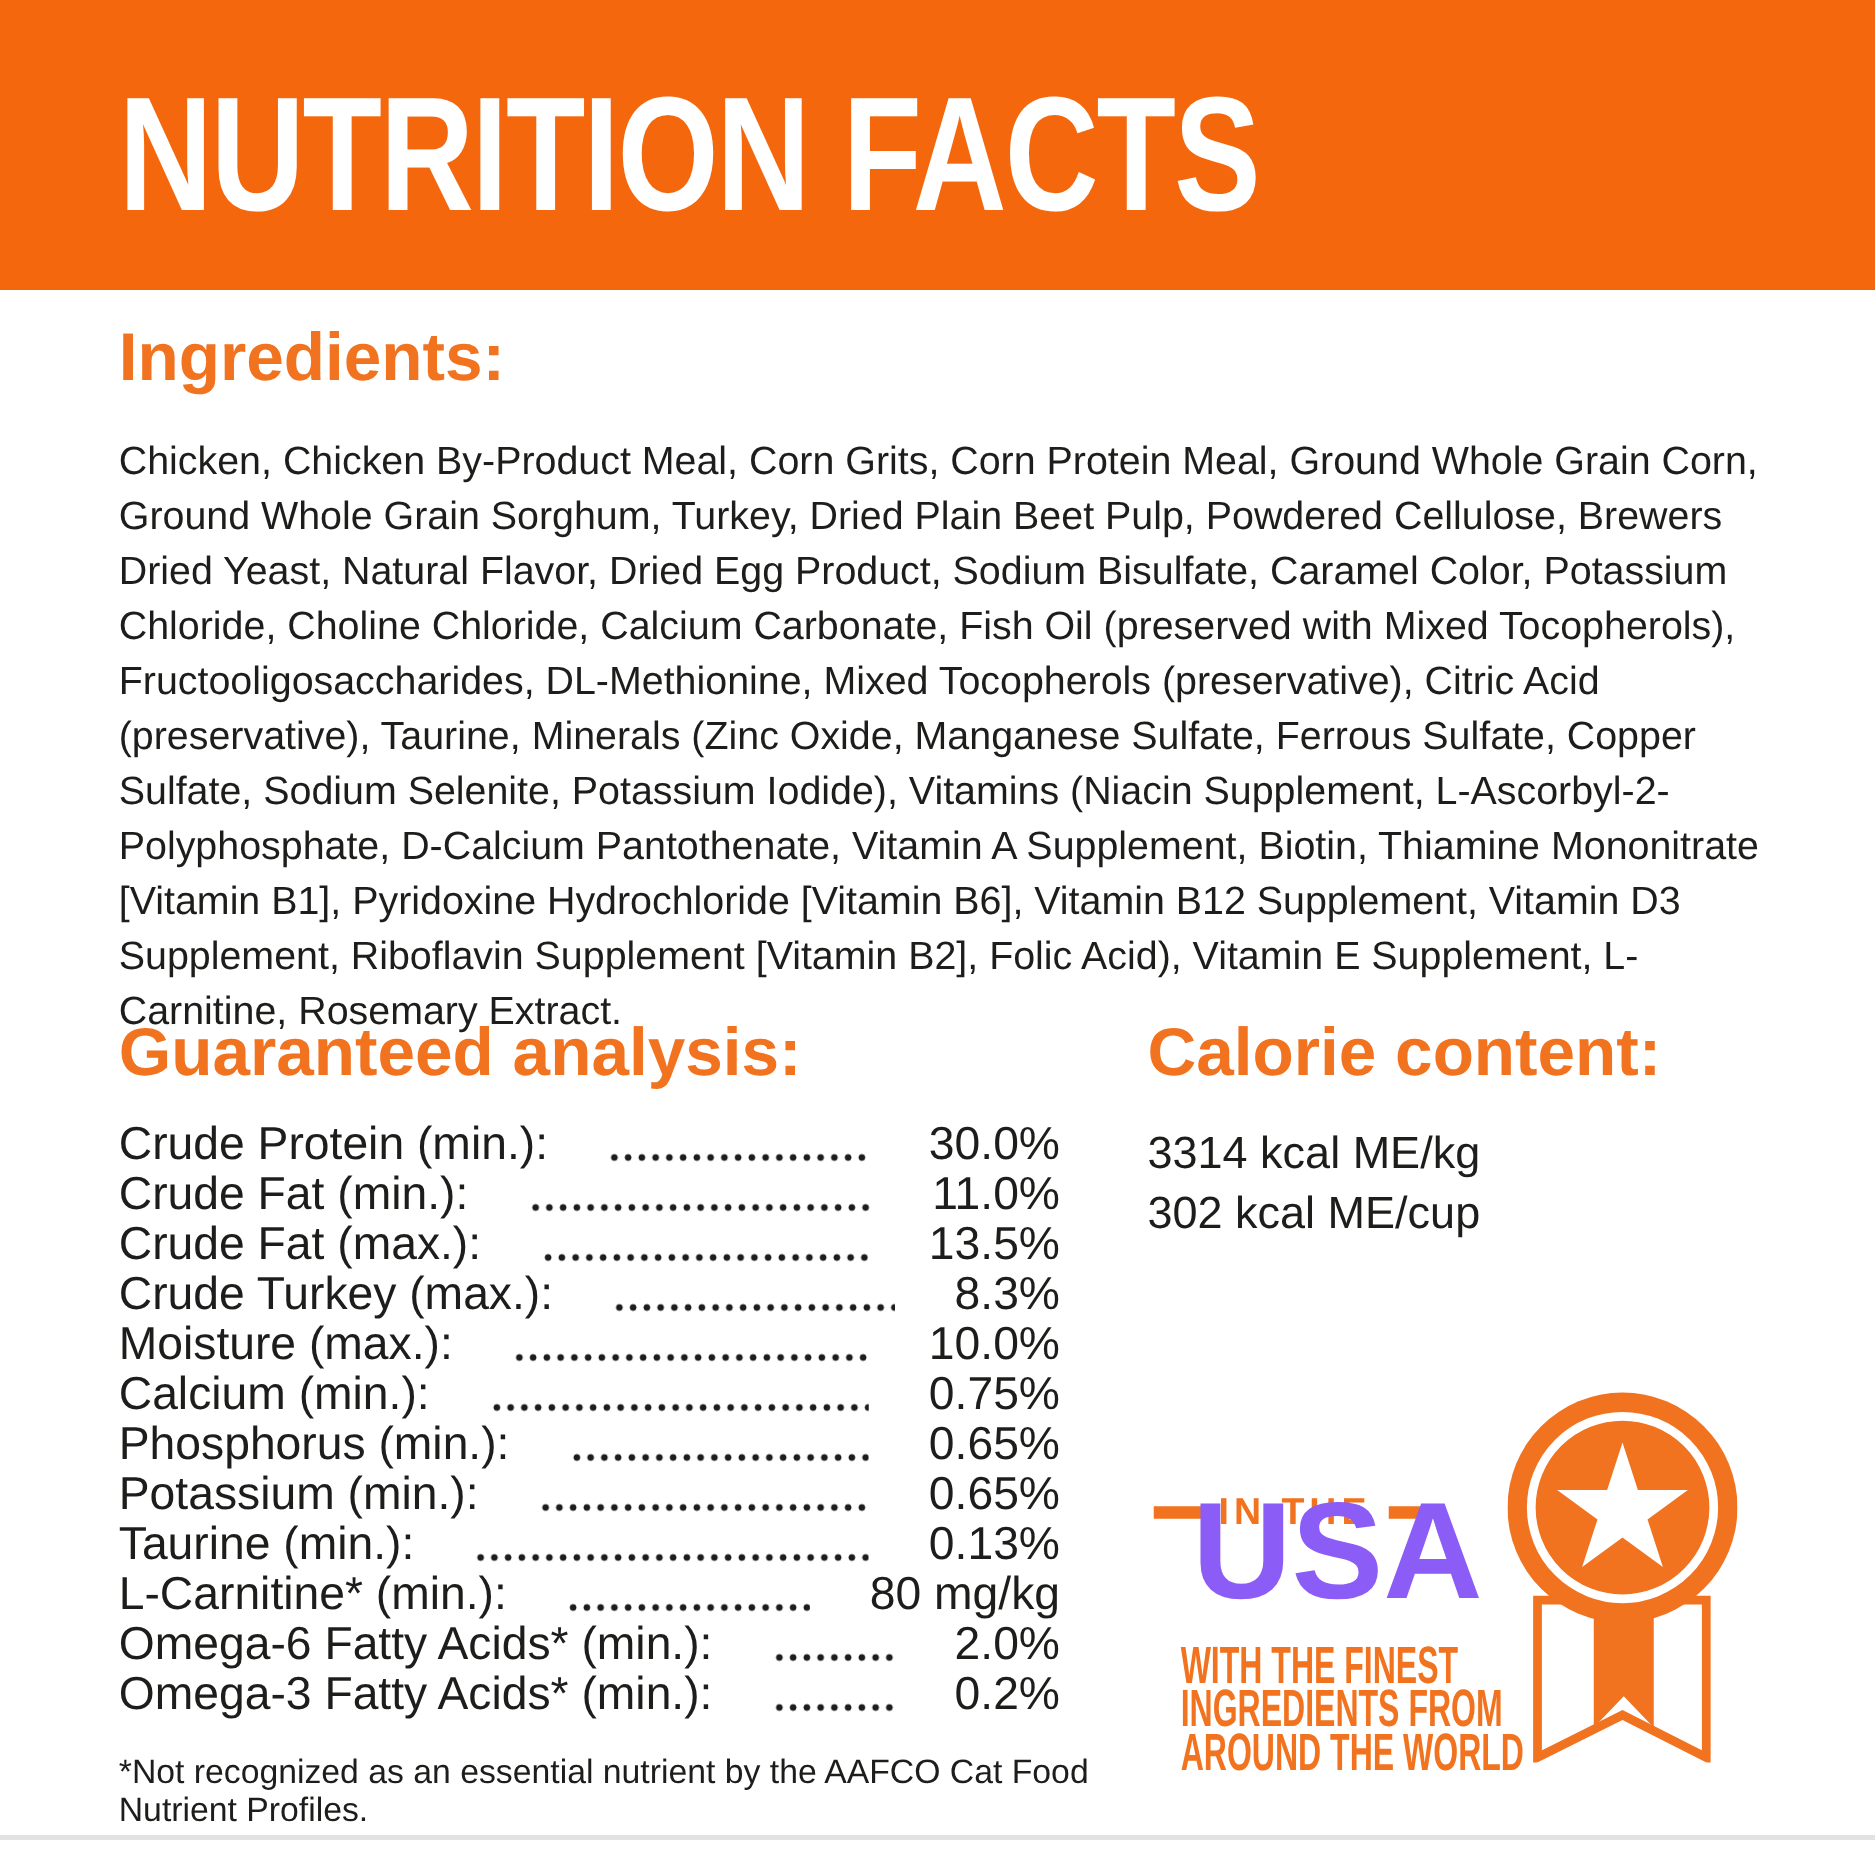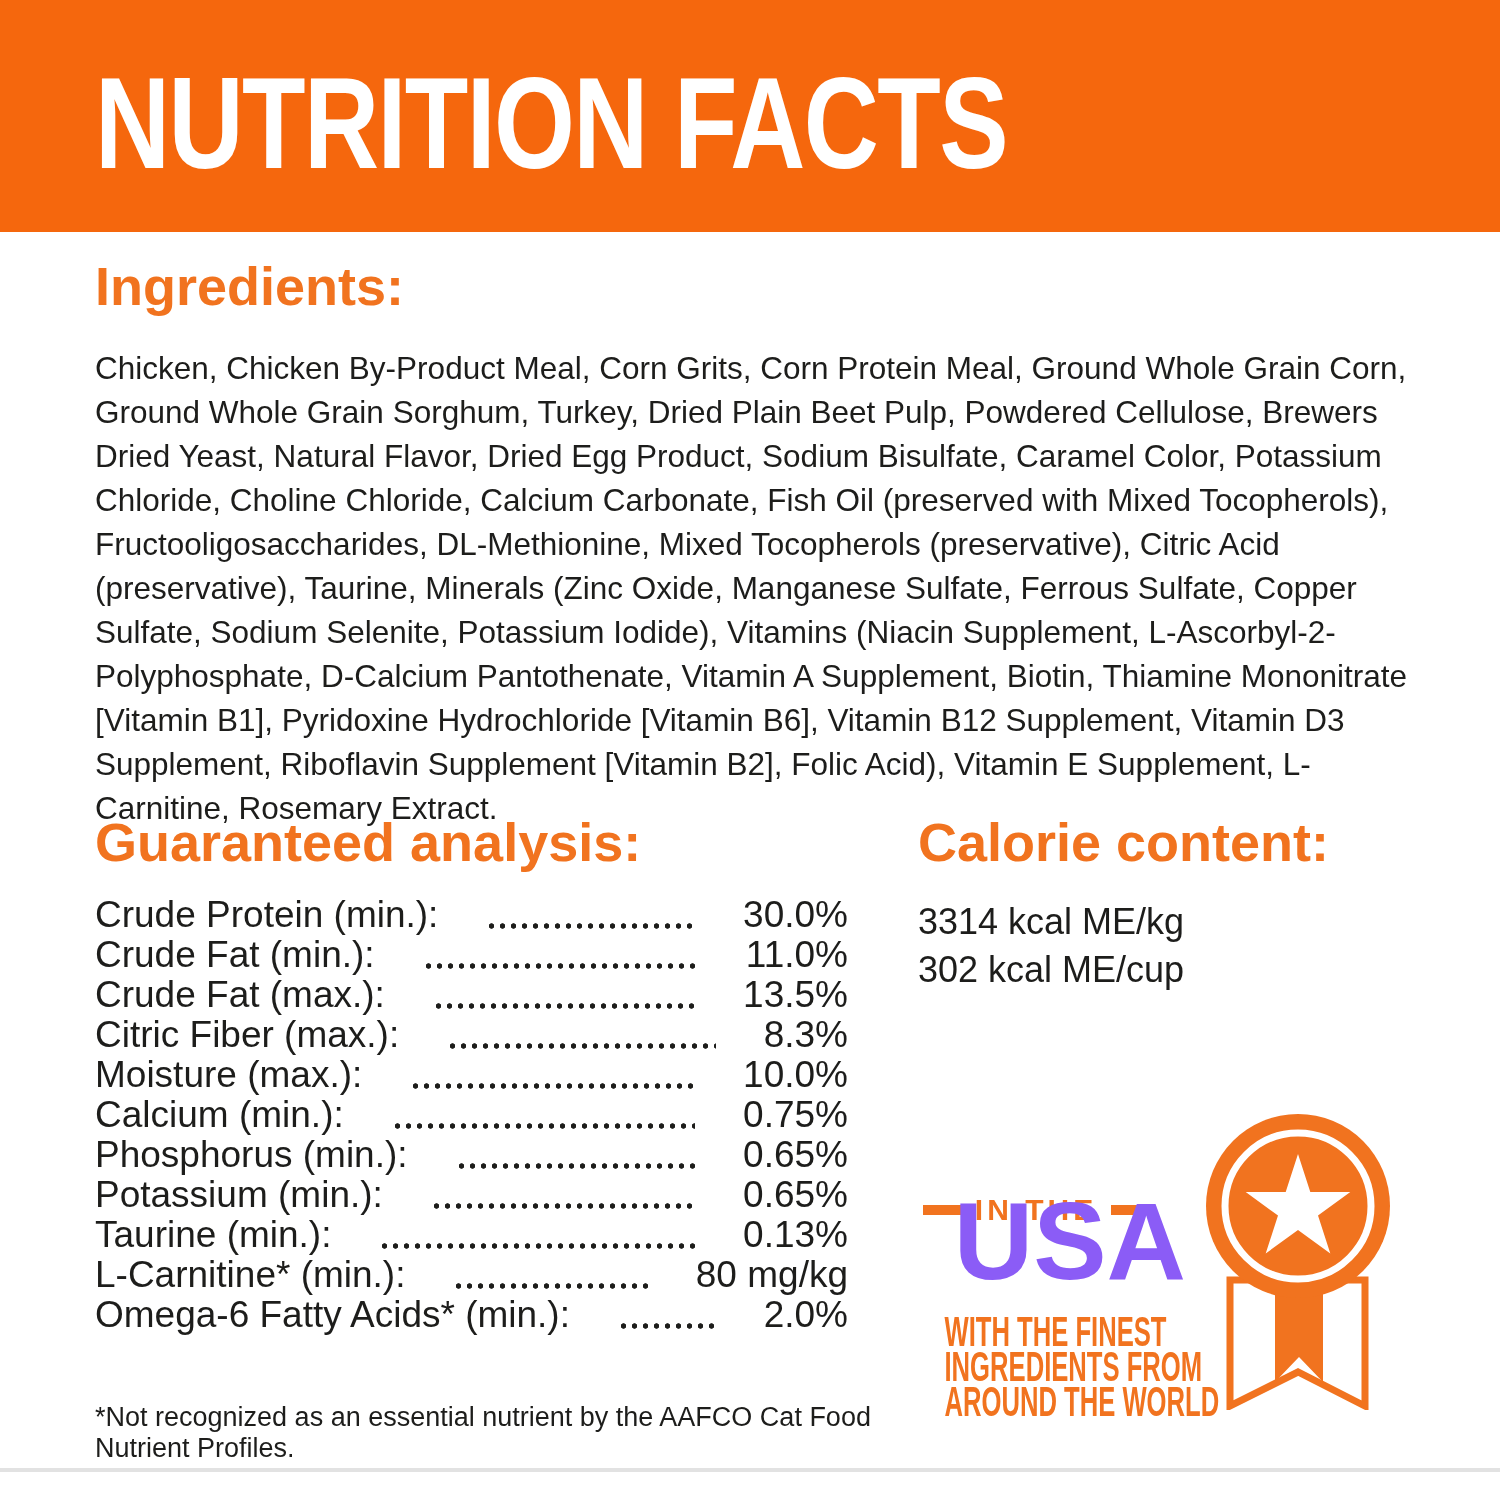--- a/index.html
+++ b/index.html
@@ -100,21 +100,21 @@
       <span class="ga-label">Crude Fat (min.):</span>
       <span class="ga-dots"></span>
       <span class="ga-value">11.0%</span>
     </div>
     <div class="ga-row">
       <span class="ga-label">Crude Fat (max.):</span>
       <span class="ga-dots"></span>
       <span class="ga-value">13.5%</span>
     </div>
     <div class="ga-row">
-      <span class="ga-label">Citric Fiber (max.):</span>
+      <span class="ga-label">Crude Turkey (max.):</span>
       <span class="ga-dots"></span>
       <span class="ga-value">8.3%</span>
     </div>
     <div class="ga-row">
       <span class="ga-label">Moisture (max.):</span>
       <span class="ga-dots"></span>
       <span class="ga-value">10.0%</span>
     </div>
     <div class="ga-row">
       <span class="ga-label">Calcium (min.):</span>
@@ -138,20 +138,25 @@
     </div>
     <div class="ga-row">
       <span class="ga-label">L-Carnitine* (min.):</span>
       <span class="ga-dots"></span>
       <span class="ga-value">80 mg/kg</span>
     </div>
     <div class="ga-row">
       <span class="ga-label">Omega-6 Fatty Acids* (min.):</span>
       <span class="ga-dots"></span>
       <span class="ga-value">2.0%</span>
+    </div>
+    <div class="ga-row">
+      <span class="ga-label">Omega-3 Fatty Acids* (min.):</span>
+      <span class="ga-dots"></span>
+      <span class="ga-value">0.2%</span>
     </div>
   </div>
 
   <h2 class="orange-heading cal-heading">Calorie content:</h2>
   <div class="cal-lines">
     <div>3314 kcal ME/kg</div>
     <div>302 kcal ME/cup</div>
   </div>
 
   <p class="footnote">*Not recognized as an essential nutrient by the AAFCO Cat Food Nutrient Profiles.</p>

